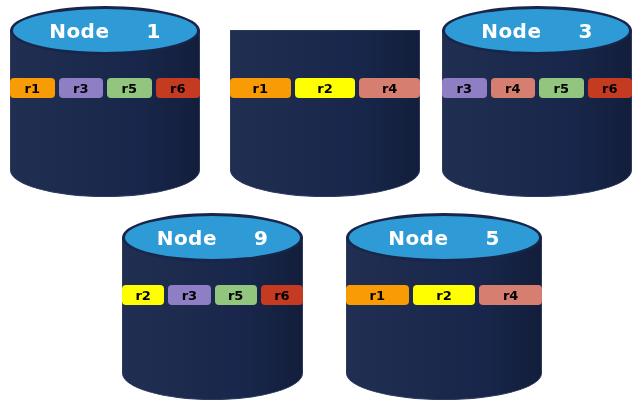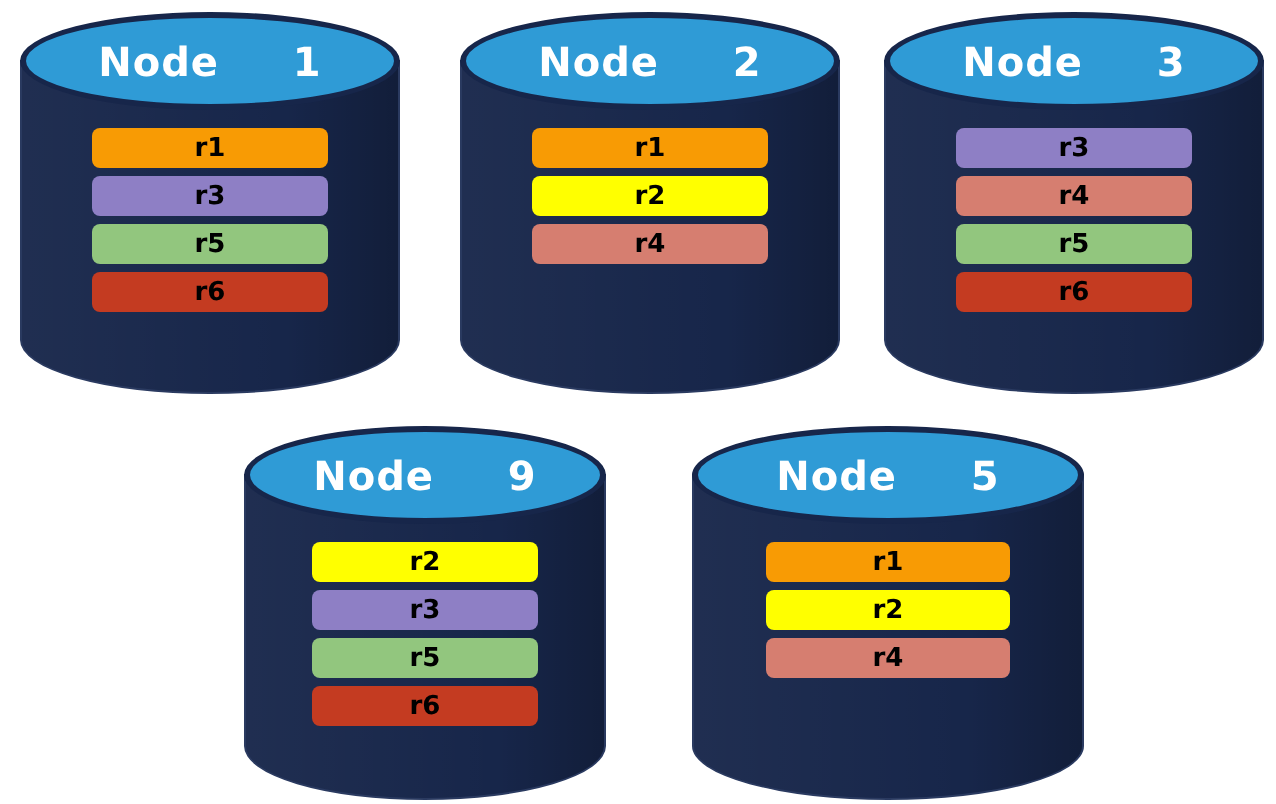--- a/index.html
+++ b/index.html
@@ -45,23 +45,23 @@
     color: var(--title, #FFFFFF);
     font-weight: bold;
     font-size: 20px;
     letter-spacing: 0.5px;
     word-spacing: 0.55em;
     white-space: pre;
   }
 
   .records {
     position: absolute;
-    top: 58px; left: 0; right: 0;
+    top: 72px; left: 0; right: 0;
     display: flex;
-    flex-direction: column;
+    flex-direction: row;
     align-items: center;
     gap: 4px;
     z-index: 3;
   }
 
   .record {
     width: 62%;
     height: 20px;
     box-sizing: border-box;
     border-radius: 4px;
@@ -93,23 +93,20 @@
     <div class="records">
         <div class="record" style="background: rgb(248, 155, 4);">r1</div>
         <div class="record" style="background: rgb(142, 127, 197);">r3</div>
         <div class="record" style="background: rgb(146, 198, 126);">r5</div>
         <div class="record" style="background: rgb(196, 59, 33);">r6</div>
       </div>
   </section>
 
   <section class="cylinder n2">
     <div class="cyl-body"></div>
-    <div class="cyl-top">
-      <span class="cyl-title">Node  2</span>
-    </div>
     <div class="records">
         <div class="record" style="background: rgb(248, 155, 4);">r1</div>
         <div class="record" style="background: rgb(255, 255, 0);">r2</div>
         <div class="record" style="background: rgb(214, 126, 112);">r4</div>
       </div>
   </section>
 
   <section class="cylinder n3">
     <div class="cyl-body"></div>
     <div class="cyl-top">

